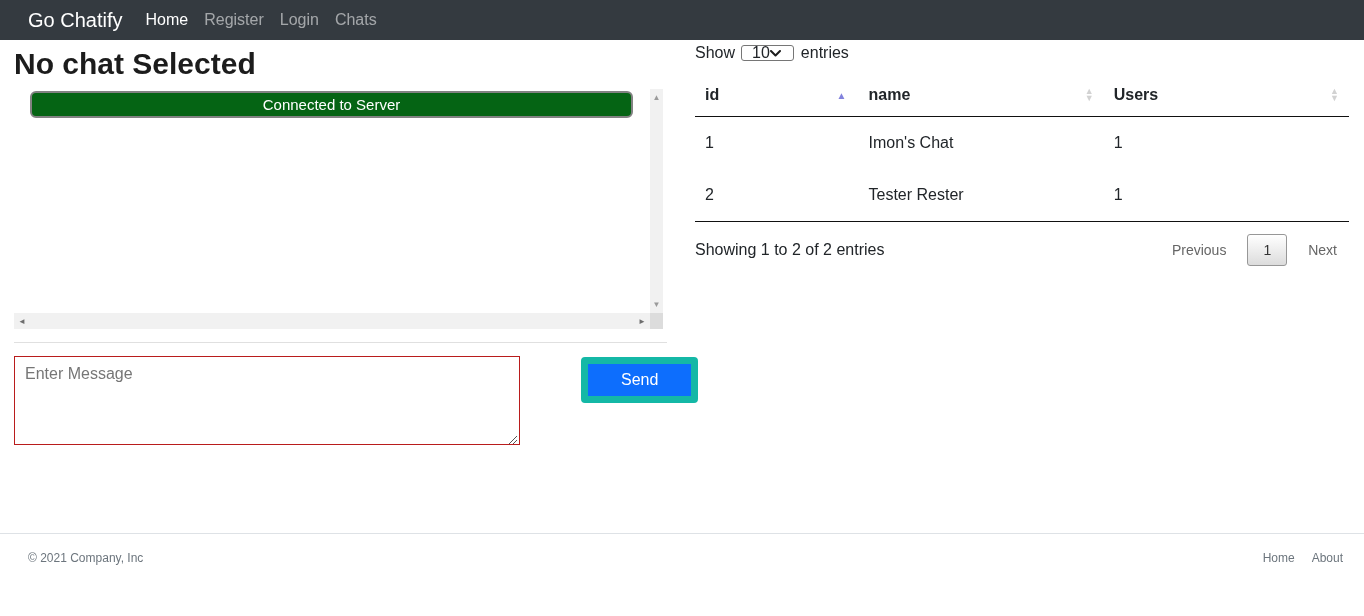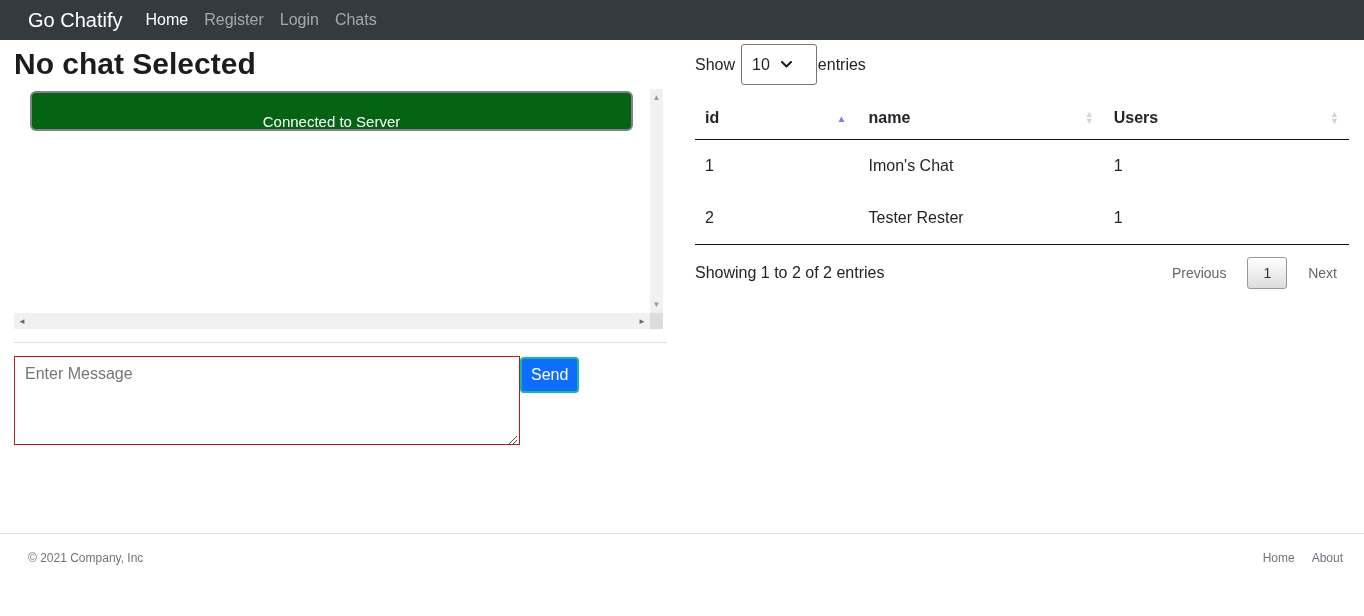--- a/index.html
+++ b/index.html
@@ -16,50 +16,50 @@
   
   .main { display:flex; align-items:flex-start; }
   .left-col { width:682px; padding:0 15px 0 14px; }
   .right-col { flex:1; padding:4px 15px 0 13px; }
 
   
   .chat-heading { font-size:30px; line-height:35px; font-weight:600; margin:6px 0 8px; color:#1c1c1c; }
   .chat-box { position:relative; height:240px; width:649px; }
   .chat-content { position:absolute; left:0; top:0; right:13px; bottom:16px; overflow:hidden; background:#fff; }
   .msg { border:2px solid #828282; border-radius:6px; color:#fff; font-size:15px;
-         height:27px; line-height:22px; padding:18px 4px; }
+         height:27px; line-height:22px; padding:1px 4px; }
   .msg-status  { margin:2px 17px 0 16px; background:#056414; text-align:center; }
   .msg-welcome { margin:17px 17px 0 13px; background:#940a0a; text-align:left; }
 
   .vscroll { position:absolute; top:0; right:0; bottom:16px; width:13px; background:#f1f1f1;
              display:flex; flex-direction:column; justify-content:space-between; align-items:center;
              padding:4px 0; color:#9a9a9a; font-size:8px; cursor:default; }
   .hscroll { position:absolute; left:0; right:13px; bottom:0; height:16px; background:#f1f1f1;
              display:flex; justify-content:space-between; align-items:center;
              padding:0 4px; color:#6e6e6e; font-size:8px; cursor:default; }
   .scroll-corner { position:absolute; right:0; bottom:0; width:13px; height:16px; background:#dcdcdc; }
 
   .chat-hr { border:none; border-top:1px solid #e0e0e0; margin:13px 0; }
 
   .msg-row { display:flex; align-items:flex-start; }
   .msg-input-wrap { position:relative; }
   .msg-input { width:506px; height:89px; border:1px solid #b91c1c; padding:8px 10px;
                font-family:"Liberation Sans", sans-serif; font-size:16px; color:#000000; resize:none; outline:none; }
   .msg-input::placeholder { color:#767676; }
   .resize-handle { position:absolute; right:2px; bottom:4px; }
-  .send-btn { margin-top:1px; background:#0d6efd; border:2px solid #14b8a6;
+  .send-btn { margin-left:61px; margin-top:1px; background:#0d6efd; border:7px solid #14b8a6;
               color:#fff; font-size:16px; font-family:"Liberation Sans", sans-serif;
-              padding:7px 9px; border-radius:4px; cursor:pointer; }
+              padding:7px 33px; border-radius:4px; cursor:pointer; }
 
   
   .table-controls { display:flex; align-items:center; font-size:16px; color:#212529; }
   .show-label { margin-right:6px; }
-  .entries-label { margin-left:1px; }
+  .entries-label { margin-left:7px; }
   .page-size { display:inline-flex; align-items:center; border:1px solid #767676; border-radius:3px;
-               height:41px; padding:0 24px 0 10px; gap:11px; background:#fff; cursor:pointer; }
+               height:16px; padding:0 12px 0 10px; background:#fff; cursor:pointer; }
   .page-size-value { font-size:16px; }
 
   table.chats { width:100%; border-collapse:collapse; margin-top:12px; font-size:16px; }
   table.chats th { position:relative; text-align:left; font-weight:700;
                    padding:12px 30px 12px 10px; border-bottom:1px solid #111; cursor:pointer; }
   table.chats col.c-id { width:25%; }
   table.chats col.c-name { width:37.5%; }
   table.chats col.c-users { width:37.5%; }
   table.chats td { padding:17px 10px; }
   table.chats tbody tr:last-child td { border-bottom:1px solid #111; }

